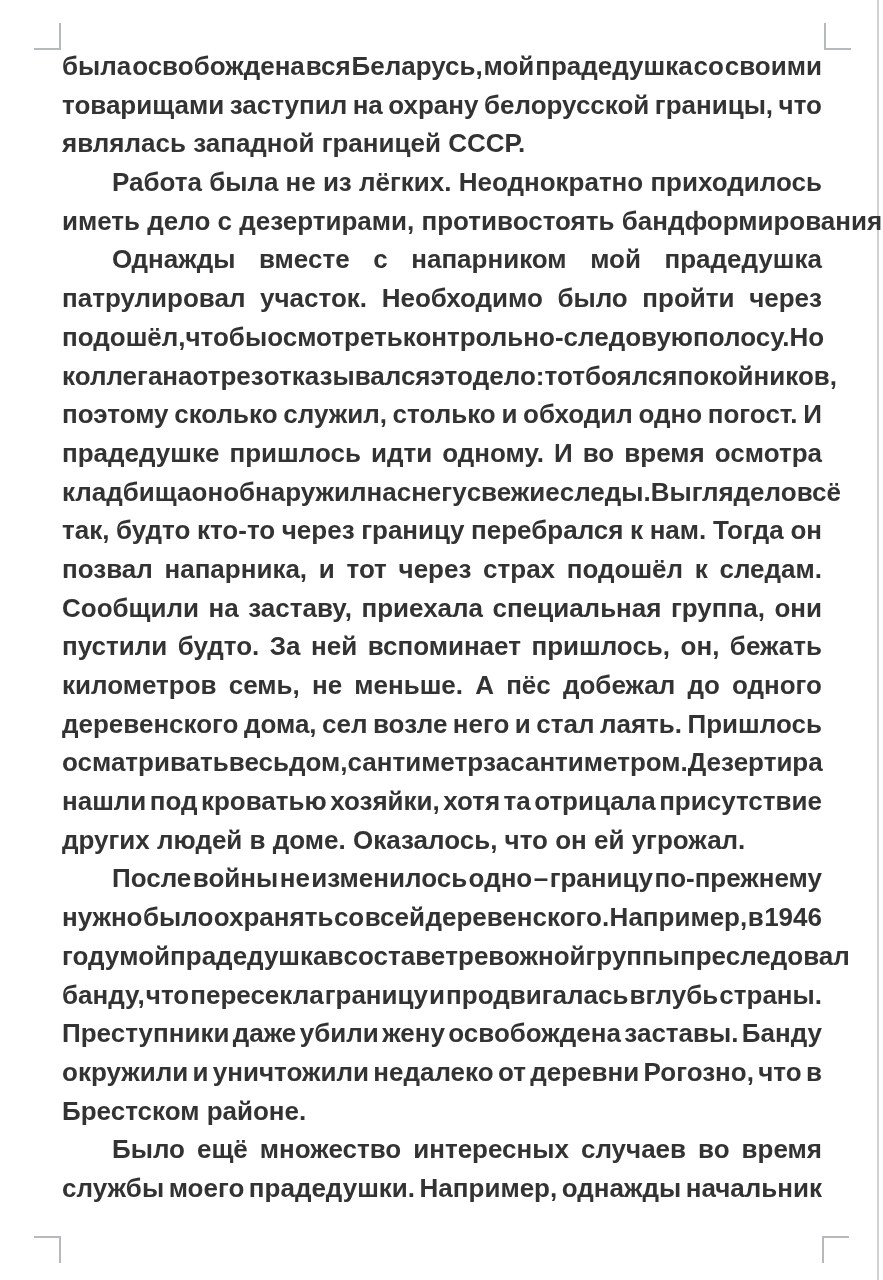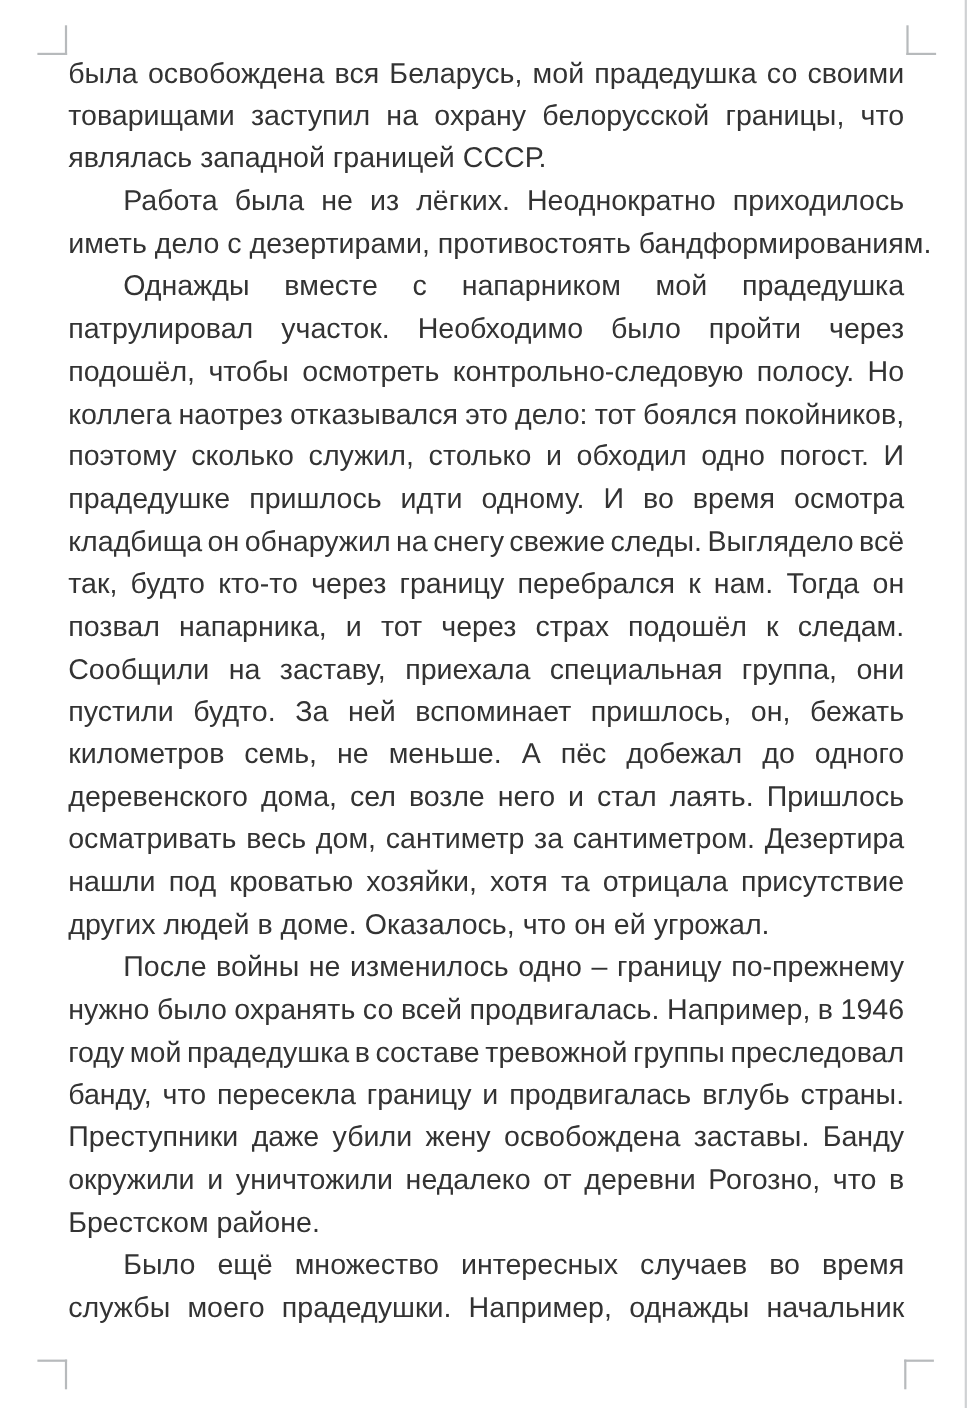--- a/index.html
+++ b/index.html
@@ -13,20 +13,21 @@
   body{
     width:883px;height:1280px;
     background:var(--page-bg);
     font-family:"Liberation Sans", sans-serif;
     overflow:hidden;
   }
   .page{
     position:relative;
     width:883px;height:1136px;
     background:var(--page-bg);
+    font-weight:bold;
   }
   
   .crop{position:absolute;}
   .crop-tl{left:34px;top:23px;width:25px;height:25px;
     border-right:2px solid var(--crop-color);
     border-bottom:2px solid var(--crop-color);}
   .crop-tr{left:824px;top:23px;width:25px;height:25px;
     border-left:2px solid var(--crop-color);
     border-bottom:2px solid var(--crop-color);}
   .crop-bl{left:34px;top:1236px;width:25px;height:25px;
@@ -265,21 +266,21 @@
           <span>–</span>
           <span>границу</span>
           <span>по-прежнему</span>
         </div>
         <div class="line just">
           <span>нужно</span>
           <span>было</span>
           <span>охранять</span>
           <span>со</span>
           <span>всей</span>
-          <span>продвигалась.</span>
+          <span>деревенского.</span>
           <span>Например,</span>
           <span>в</span>
           <span>1946</span>
         </div>
         <div class="line just">
           <span>году</span>
           <span>мой</span>
           <span>прадедушка</span>
           <span>в</span>
           <span>составе</span>

